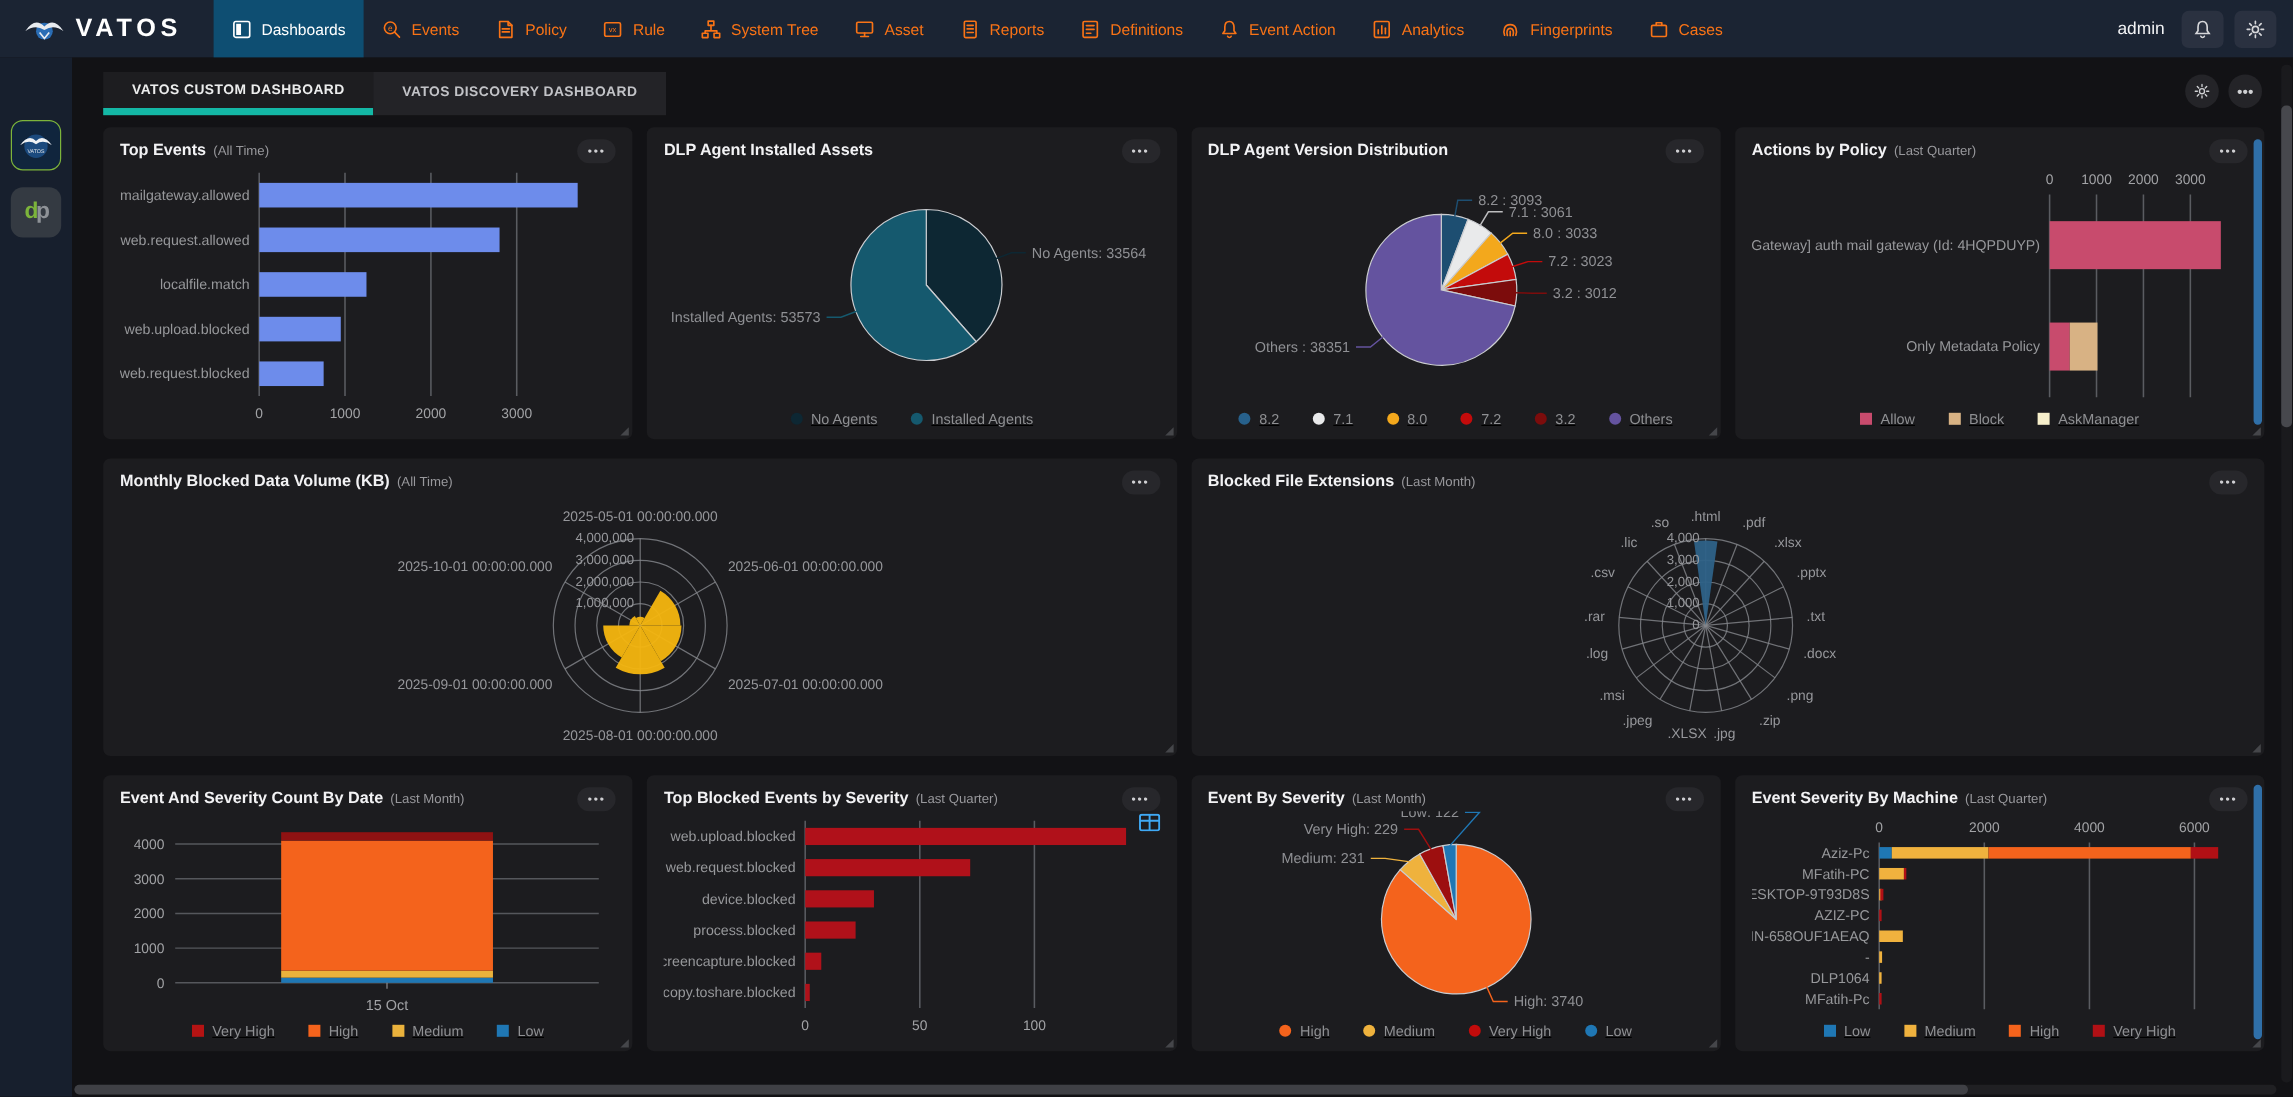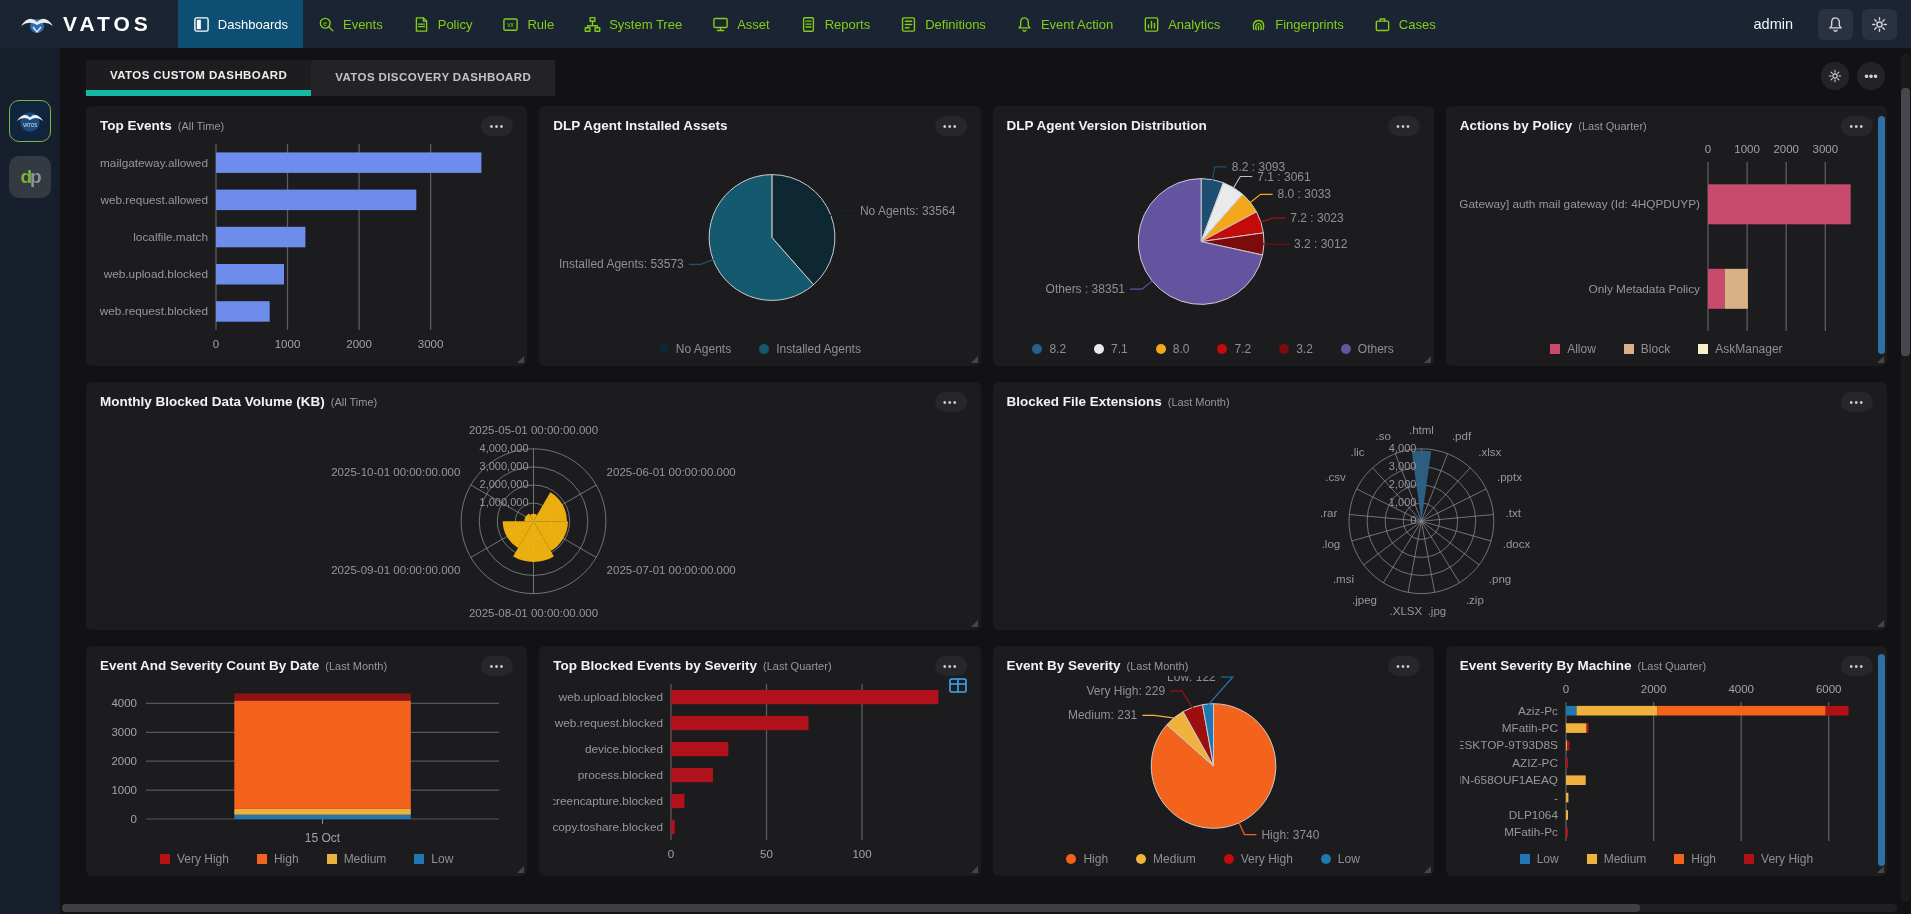--- a/index.html
+++ b/index.html
@@ -4,24 +4,24 @@
 <style>
   * { box-sizing: border-box; margin: 0; padding: 0; }
   html,body { width:1911px; height:914px; overflow:hidden; background:#111216;
     font-family:"Liberation Sans","DejaVu Sans",sans-serif; }
   
   .navbar { height:48px; background:#1b2433; display:flex; align-items:center; color:#e3e4e6; }
   .brand { display:flex; align-items:center; gap:9px; padding:0 26px 0 20px; }
   .brand-name { font-size:21px; font-weight:bold; letter-spacing:4px; color:#ffffff; }
   .nav-items { display:flex; height:100%; }
   .nav-item { display:flex; align-items:center; gap:8px; padding:0 15px; font-size:13px;
-    color:#84cc16; cursor:pointer; height:100%; white-space:nowrap; }
+    color:#f97316; cursor:pointer; height:100%; white-space:nowrap; }
   .nav-item.active { background:#0e4e72; color:#ffffff; }
   .nav-right { margin-left:auto; display:flex; align-items:center; gap:9px; padding-right:14px; }
-  .nav-user { font-size:14.5px; color:#f2f3f5; margin-right:16px; }
+  .nav-user { font-size:14.5px; color:#f2f3f5; margin-right:5px; }
   .nav-btn { width:35px; height:31px; border:none; border-radius:6px; background:#2a3140;
     color:#d6d7da; display:flex; align-items:center; justify-content:center; cursor:pointer; }
   
   .layout { display:flex; height:866px; }
   .side { width:60px; background:#171f2d; display:flex; flex-direction:column; align-items:center;
     padding-top:52px; gap:14px; flex-shrink:0; }
   .side-btn { width:42px; height:42px; border-radius:10px; border:none; cursor:pointer;
     display:flex; align-items:center; justify-content:center; }
   .side-btn.vatos { background:#10253d; border:1.5px solid #7cb43b; }
   .side-btn.dp { background:#343a42; font-weight:bold; font-size:19px; letter-spacing:-2px; }
@@ -44,21 +44,21 @@
   .card::after { content:""; position:absolute; right:3px; bottom:3px; width:0; height:0;
     border-left:7px solid transparent; border-bottom:7px solid #45464a; }
   .card.w2 { grid-column:span 2; }
   .card-head { display:flex; align-items:baseline; gap:6px; flex-shrink:0; }
   .card-title { color:#f2f2f4; font-weight:bold; font-size:13.5px; white-space:nowrap; }
   .card-sub { color:#98989c; font-size:11px; }
   .card-menu { margin-left:auto; background:#27272b; border:none; color:#cfcfd2; width:32px;
     height:20px; border-radius:10px; font-size:10px; letter-spacing:1.5px; cursor:pointer; }
   .chart { flex:1; min-height:0; }
   .chart svg { display:block; }
-  .legend { display:flex; justify-content:center; gap:28px; padding:3px 0 2px; flex-shrink:0; }
+  .legend { display:flex; justify-content:center; gap:28px; padding:3px 0 2px; flex-shrink:0;text-decoration:underline; }
   .legend-item { display:flex; align-items:center; gap:7px; color:#8f9093; font-size:12px; }
   .sw { width:10px; height:10px; display:inline-block; }
   .sw.dot { border-radius:50%; }
   .table-icon { position:absolute; top:32px; right:14px; cursor:pointer; }
   .card-scroll { position:absolute; right:2px; width:7px; border-radius:4px; background:#2f6fa8; }
   
   .page-vscroll { position:absolute; right:1px; top:6px; bottom:12px; width:9px; background:#1a1a1d; border-radius:4px; }
   .page-vscroll .thumb { position:absolute; top:34px; height:268px; width:9px; background:#47484d; border-radius:4px; }
   .page-hscroll { position:absolute; left:2px; right:14px; bottom:2px; height:8px; background:#202023; border-radius:4px; }
   .page-hscroll .thumb { position:absolute; left:0; width:86%; height:8px; background:#3f4045; border-radius:4px; }

